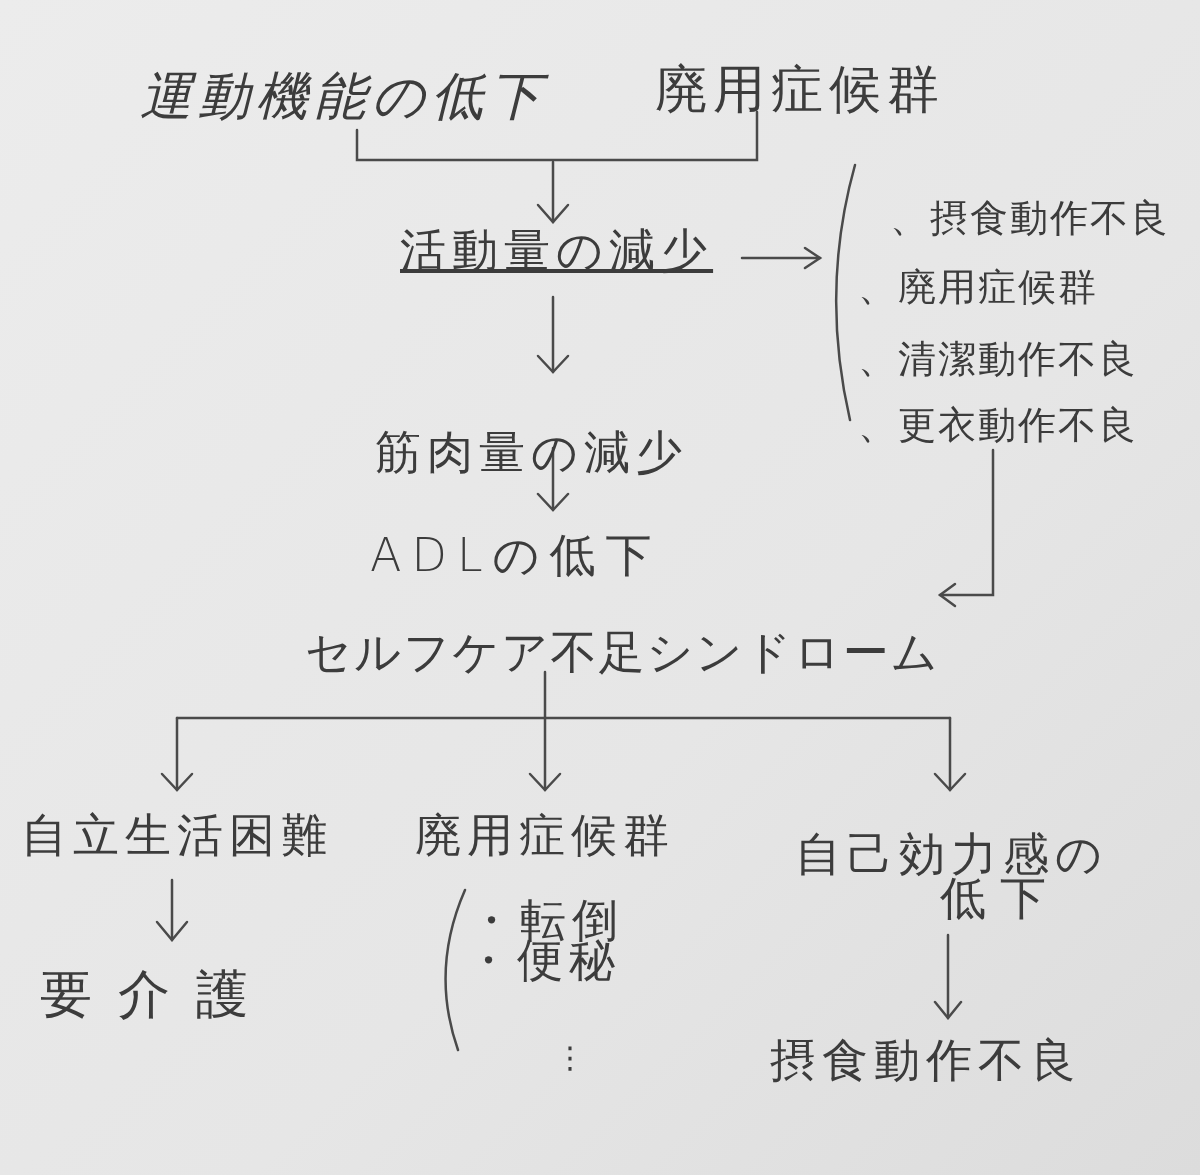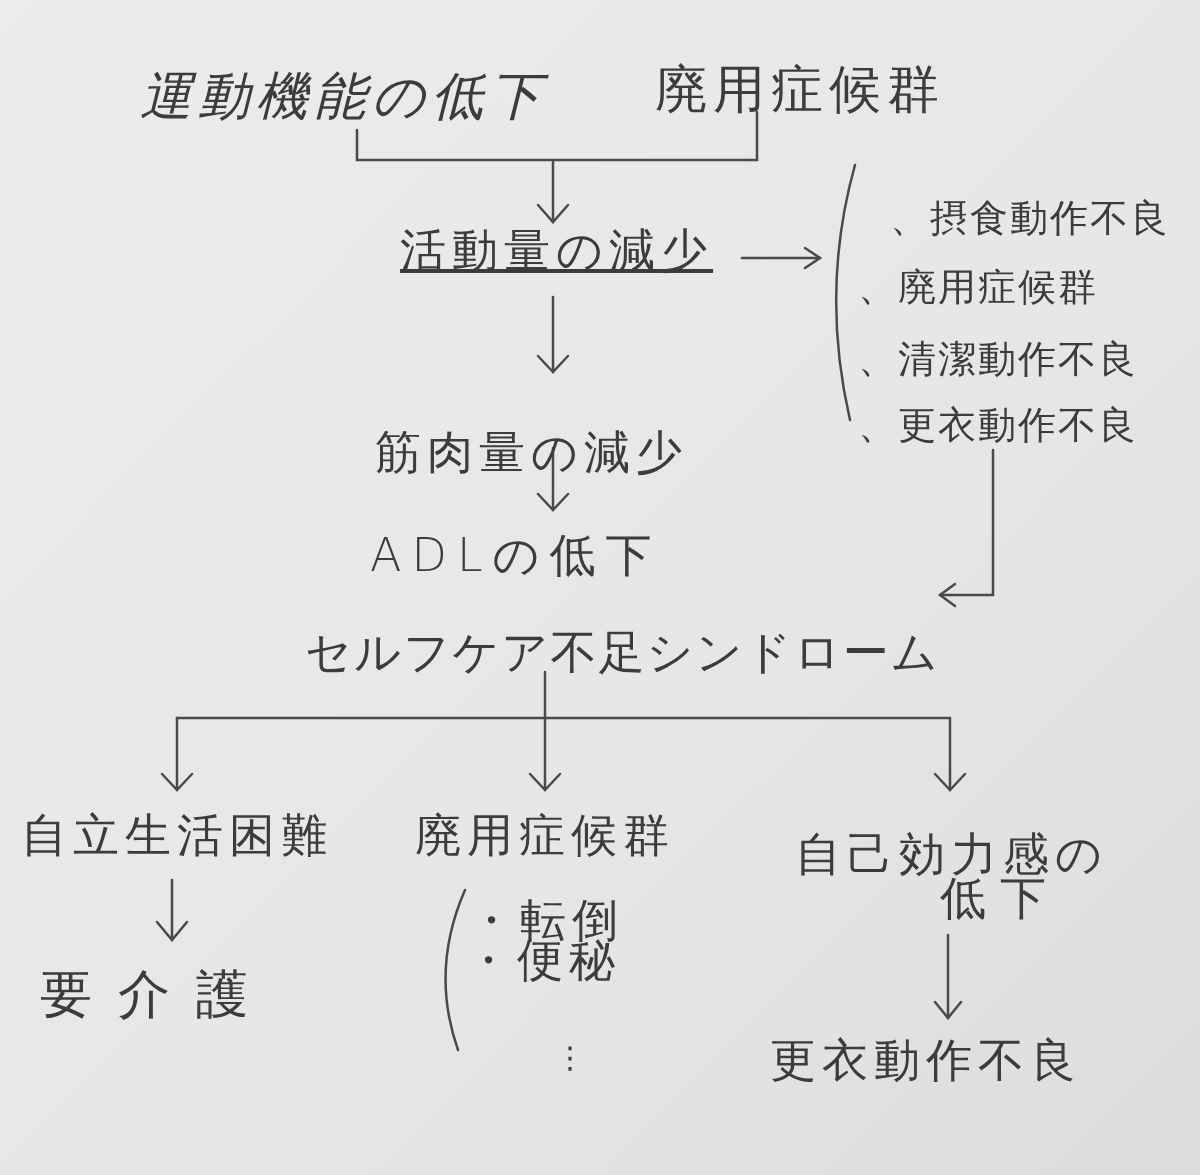--- a/index.html
+++ b/index.html
@@ -71,13 +71,13 @@
 <div class="t mid" style="left:21px;top:805px;">自立生活困難</div>
 <div class="t big" style="left:40px;top:960px;letter-spacing:26px;">要介護</div>
 
 <div class="t mid" style="left:415px;top:805px;">廃用症候群</div>
 <div class="t mid" style="left:468px;top:890px;">・転倒</div>
 <div class="t mid" style="left:465px;top:930px;">・便秘</div>
 <div class="t mid" style="left:555px;top:1040px;font-size:30px;">⋮</div>
 
 <div class="t mid" style="left:795px;top:824px;">自己効力感の</div>
 <div class="t mid" style="left:940px;top:868px;letter-spacing:14px;">低下</div>
-<div class="t mid" style="left:770px;top:1030px;">更衣動作不良</div>
+<div class="t mid" style="left:770px;top:1030px;">摂食動作不良</div>
 
 </body></html>

